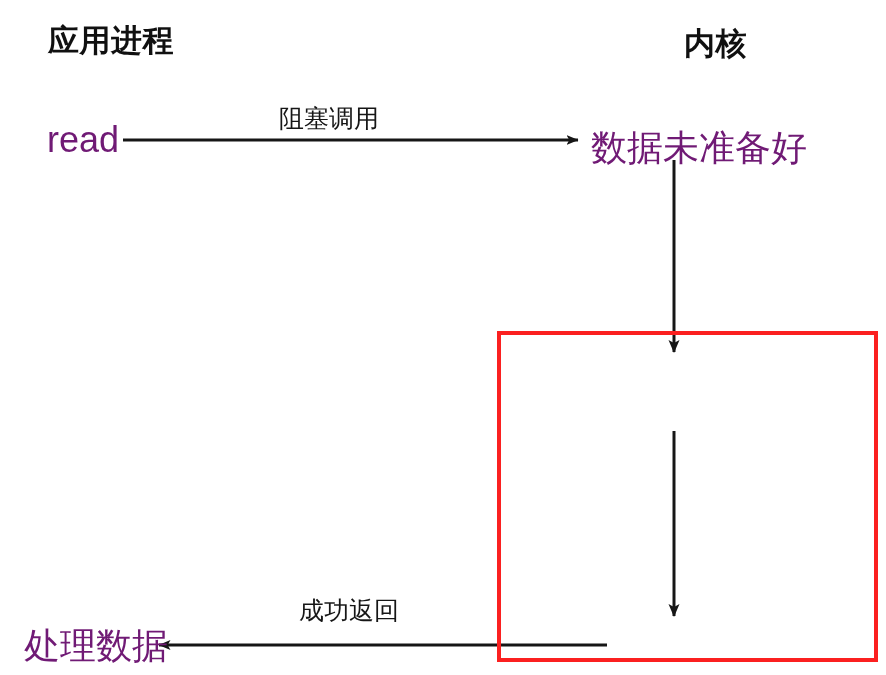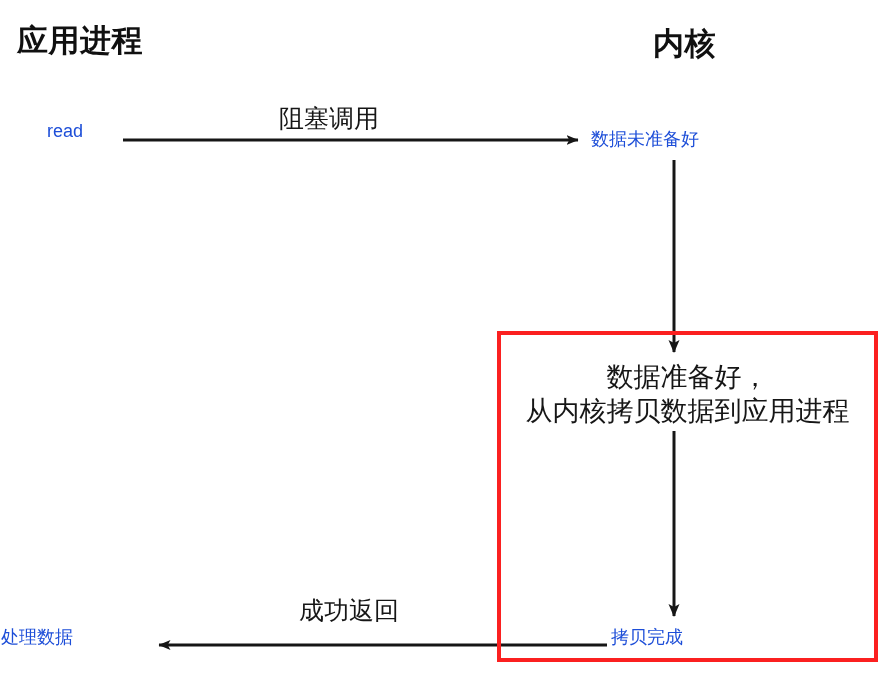--- a/index.html
+++ b/index.html
@@ -21,45 +21,46 @@
   .abs { position: absolute; }
 
   
   .col-title {
     font-weight: bold;
     font-size: 31px;
     line-height: 1.0;
     color: #101010;
     letter-spacing: 0.5px;
     white-space: nowrap;
+    margin-left: 31px;
   }
   #title-app    { left: 17px;  top: 25px; }
   #title-kernel { left: 653px; top: 28px; }
 
   
   .node-text {
-    font-size: 18px;
+    font-size: 36px;
     line-height: 1.0;
-    color: #1d4ed8;
+    color: #701a75;
     white-space: nowrap;
     text-align: center;
   }
   .edge-label {
     font-size: 25px;
     line-height: 1.0;
     color: #161616;
     white-space: nowrap;
   }
 
   #label-read        { left: 47px;  top: 122px; }
   #node-data-not-ready { left: 591px; top: 130px; }
   #label-blocking-call { left: 279px; top: 106px; }
   #node-copy-done    { left: 611px; top: 628px; }
   #label-success-return { left: 299px; top: 598px; }
-  #node-process-data { left: 1px;   top: 628px; font-family: Liberation Serif, serif; }
+  #node-process-data { left: 24px;   top: 628px; font-family: Liberation Serif, serif; }
 
   
   #red-box {
     left: 497px;
     top: 331px;
     width: 381px;
     height: 331px;
     box-sizing: border-box;
     border: 4px solid var(--accent, #fb2020);
     background: transparent;
@@ -118,24 +119,19 @@
   <div id="title-app" class="abs col-title">应用进程</div>
 
   <div id="title-kernel" class="abs col-title">内核</div>
 
   <div id="label-read" class="abs node-text">read</div>
 
   <div id="label-blocking-call" class="abs edge-label">阻塞调用</div>
 
   <div id="node-data-not-ready" class="abs node-text">数据未准备好</div>
 
-  <div id="redbox-text" class="abs">
-    <div>数据准备好，</div>
-    <div>从内核拷贝数据到应用进程</div>
-  </div>
 
-  <div id="node-copy-done" class="abs node-text">拷贝完成</div>
 
   <div id="label-success-return" class="abs edge-label">成功返回</div>
 
   <div id="node-process-data" class="abs node-text">处理数据</div>
 
 </div>
 
 </body></html>

